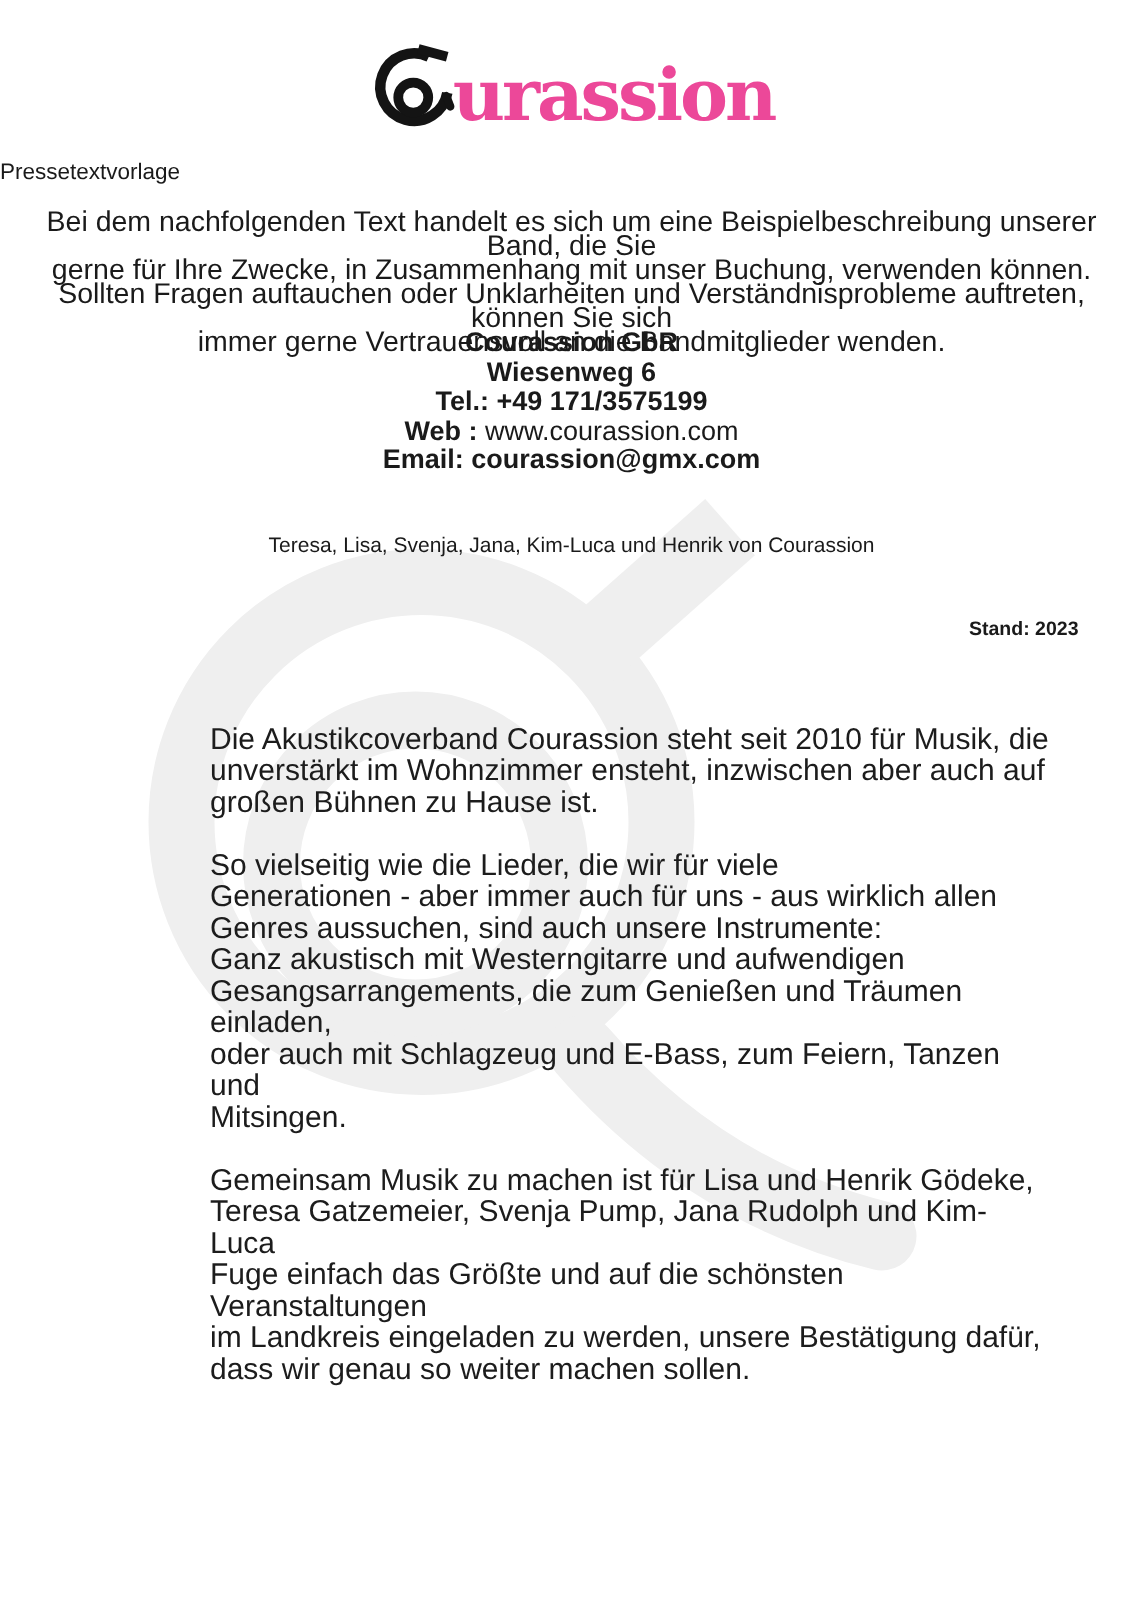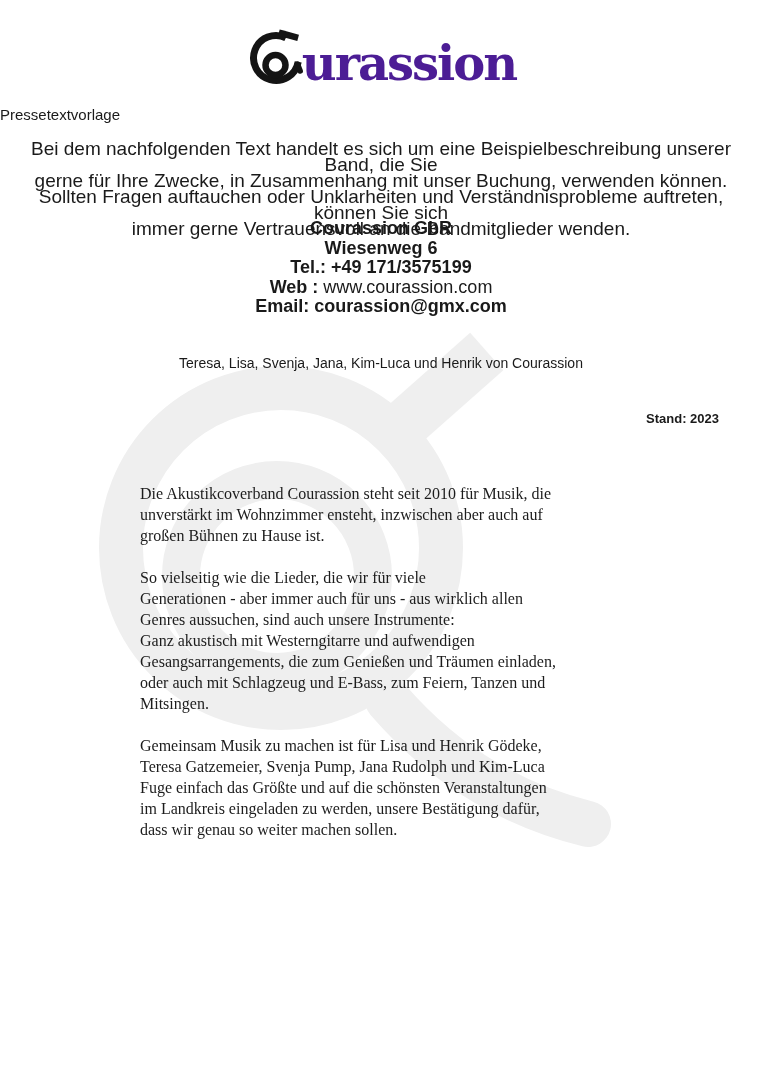--- a/index.html
+++ b/index.html
@@ -26,21 +26,21 @@
     top: 24px; left: 0; right: 0;
     text-align: center;
     white-space: nowrap;
   }
   .logo-mark { vertical-align: -10px; }
   .logo-text {
     font-family: "DejaVu Serif", "Liberation Serif", serif;
     font-weight: bold;
     font-size: 48px;
     letter-spacing: -2px;
-    color: #4c1d95;
+    color: #ec4899;
     margin-left: -8px;
   }
 
   .doc-title {
     position: absolute;
     top: 106px; left: 0; right: 0;
     font-size: 15px;
   }
 
   .preline { white-space: pre-line; }
@@ -74,24 +74,23 @@
     position: absolute;
     top: 411px; right: 43px;
     text-align: center;
     font-weight: bold;
     font-size: 13px;
   }
 
   .body-text {
     position: absolute;
     top: 483px; left: 140px; width: 560px;
-    font-size: 16px;
+    font-size: 20px;
     line-height: 21px;
     color: #1c1c1c;
-    font-family: Liberation Serif, serif;
   }
   .body-text p { margin: 0 0 21px 0; }
 </style>
 </head>
 <body>
 
 <div class="page">
 
   <svg class="watermark" width="762" height="1082" viewBox="0 0 762 1082">
     <g fill="none" stroke="#efefef">

